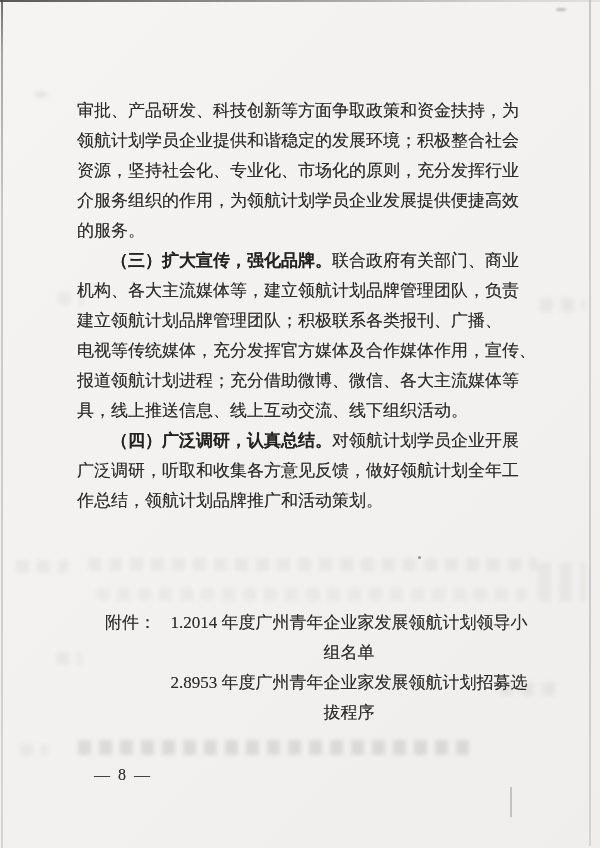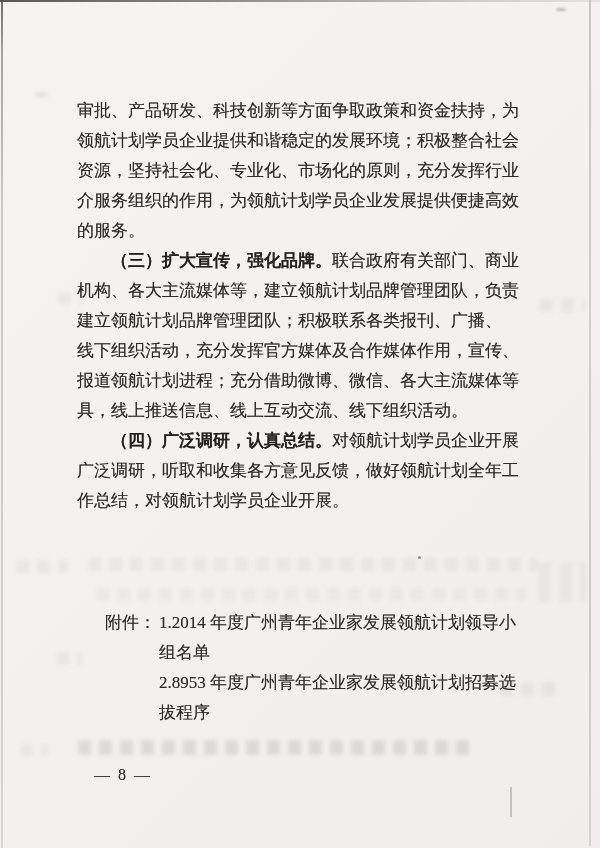--- a/index.html
+++ b/index.html
@@ -43,21 +43,21 @@
   .text-block .line.indent { text-indent: 34px; }
   .lead { font-weight: bold; color: #242220; text-align: center; }
   
   .attachment {
     position: absolute; left: 105px; top: 608px;
     font-size: 17px; line-height: 30px;
     text-shadow: 0 0 .5px rgba(46,44,41,.5);
   }
   .att-label { position: absolute; left: 0; top: 0; white-space: nowrap; }
   .att-items { position: absolute; left: 54px; top: 0; width: 380px; }
-  .att-items .line { white-space: nowrap; height: 30px; }
+  .att-items .line { white-space: nowrap; height: 30px; text-align: center; }
   
   .page-number {
     position: absolute; left: 94px; top: 766px;
     font-size: 16px; letter-spacing: 2px; color: #343230;
     text-shadow: 0 0 .4px rgba(40,40,40,.5);
   }
   
   .ghost {
     position: absolute; border-radius: 3px;
     background: repeating-linear-gradient(90deg,
@@ -105,26 +105,26 @@
 
   <div class="text-block" id="body-text">
       <div class="line">审批、产品研发、科技创新等方面争取政策和资金扶持，为</div>
       <div class="line">领航计划学员企业提供和谐稳定的发展环境；积极整合社会</div>
       <div class="line">资源，坚持社会化、专业化、市场化的原则，充分发挥行业</div>
       <div class="line">介服务组织的作用，为领航计划学员企业发展提供便捷高效</div>
       <div class="line">的服务。</div>
       <div class="line indent"><span class="lead">（三）扩大宣传，强化品牌。</span>联合政府有关部门、商业</div>
       <div class="line">机构、各大主流媒体等，建立领航计划品牌管理团队，负责</div>
       <div class="line">建立领航计划品牌管理团队；积极联系各类报刊、广播、</div>
-      <div class="line">线下组织活动，充分发挥官方媒体及合作媒体作用，宣传、</div>
+      <div class="line">电视等传统媒体，充分发挥官方媒体及合作媒体作用，宣传、</div>
       <div class="line">报道领航计划进程；充分借助微博、微信、各大主流媒体等</div>
       <div class="line">具，线上推送信息、线上互动交流、线下组织活动。</div>
       <div class="line indent"><span class="lead">（四）广泛调研，认真总结。</span>对领航计划学员企业开展</div>
       <div class="line">广泛调研，听取和收集各方意见反馈，做好领航计划全年工</div>
-      <div class="line">作总结，对领航计划学员企业开展。</div>
+      <div class="line">作总结，领航计划品牌推广和活动策划。</div>
     </div>
 
   <div class="attachment">
     <span class="att-label">附件：</span>
     <div class="att-items" id="attachment-items">
         <div class="line">1.2014 年度广州青年企业家发展领航计划领导小</div>
         <div class="line">组名单</div>
         <div class="line">2.8953 年度广州青年企业家发展领航计划招募选</div>
         <div class="line">拔程序</div>
       </div>

